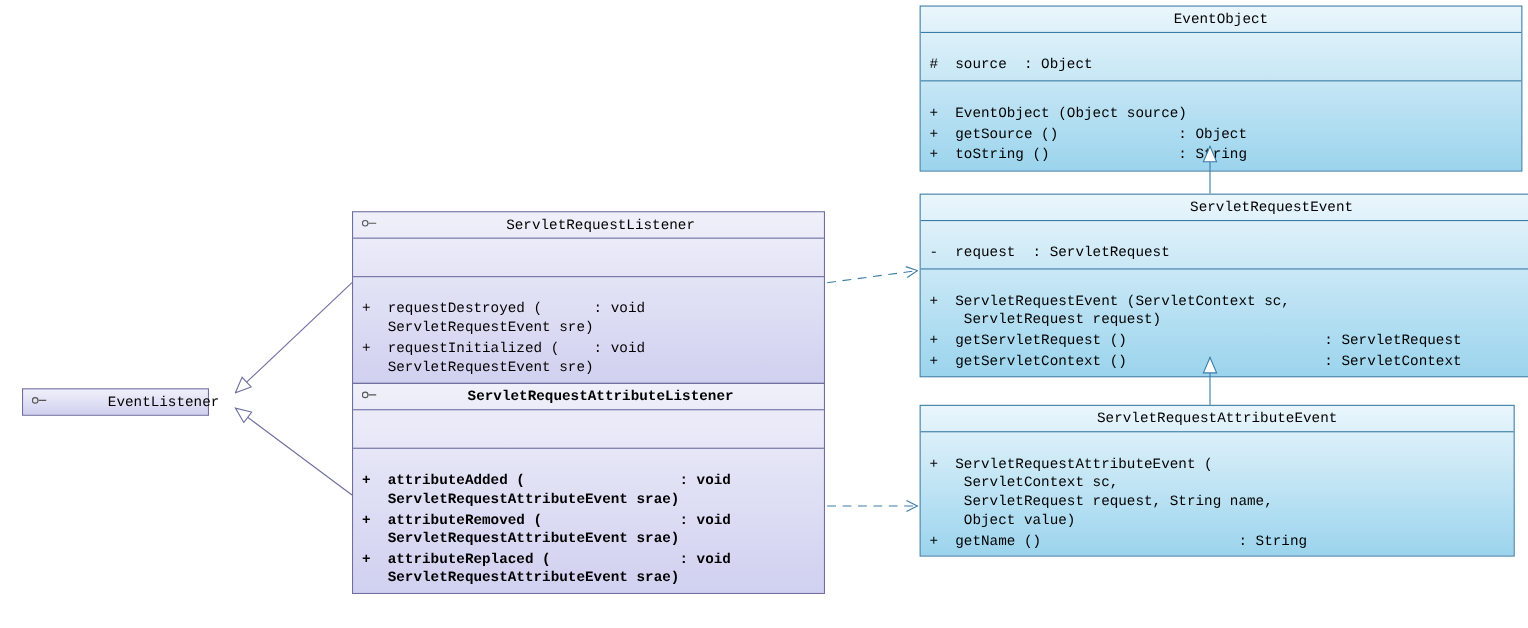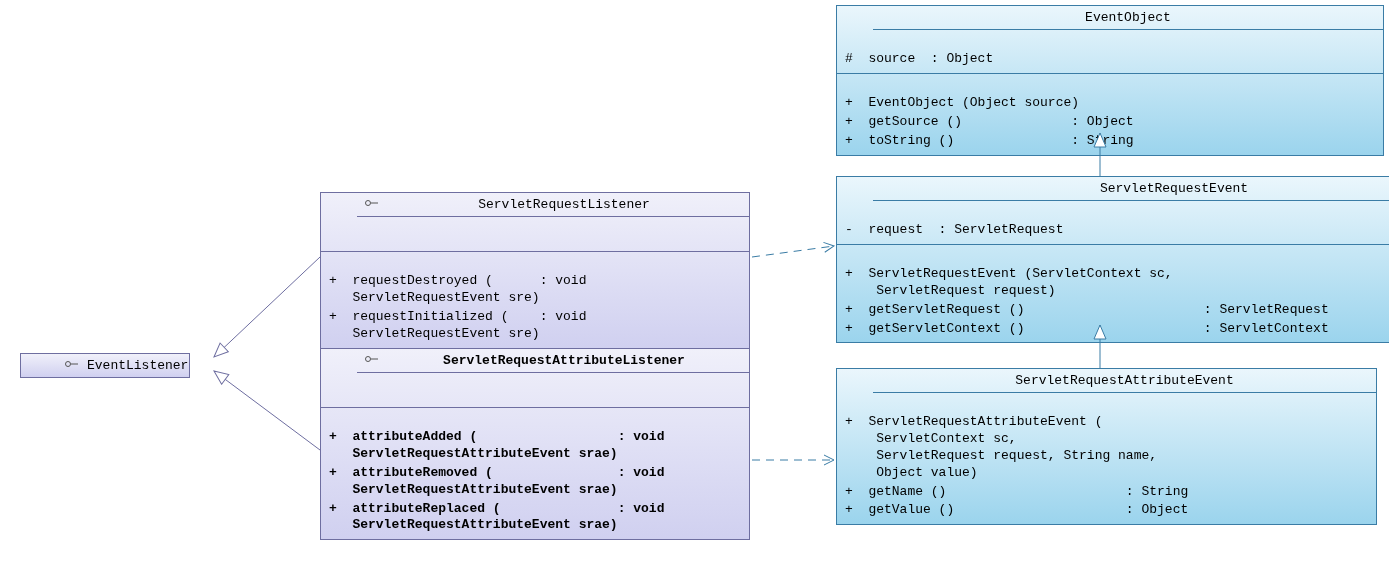--- a/index.html
+++ b/index.html
@@ -23,21 +23,20 @@
   }
   .class-box.blue {
     border-color: #3a7ca5;
     background: linear-gradient(to bottom, #eaf6fc, #9bd4ed);
   }
   .class-title {
     text-align: center;
     padding: 4px 6px;
     border-bottom: 1px solid;
     font-family: "Courier New", monospace;
-    margin-left: 36px;
   }
   .class-box.purple .class-title,
   .class-box.purple .compartment {
     border-color: #6e6ea0;
   }
   .class-box.blue .class-title,
   .class-box.blue .compartment {
     border-color: #3a7ca5;
   }
   .compartment {
@@ -64,21 +63,21 @@
   svg.connector {
     position: absolute;
     pointer-events: none;
     overflow: visible;
   }
 </style>
 </head>
 <body>
 
 <div class="class-box purple" style="left:20px; top:353px; width:170px;">
-  <div class="class-title" style="border-bottom:none; display:flex; align-items:center; padding:4px 8px;">
+  <div class="class-title" style="border-bottom:none; display:flex; align-items:center; padding:4px 8px;gap:47px;">
     <span class="iface-key">
       <svg width="14" height="10">
           <circle cx="3" cy="5" r="2.5" fill="none" stroke="#555"></circle>
           <line x1="6" y1="5" x2="13" y2="5" stroke="#555"></line>
         </svg>
     </span>
     <span>EventListener</span>
   </div>
 </div>
 
@@ -154,21 +153,20 @@
 <div class="class-box blue" style="left:836px; top:368px; width:541px;">
   <div class="class-title">
     <span>ServletRequestAttributeEvent</span>
   </div>
   <div class="compartment">
     <div class="row">+  ServletRequestAttributeEvent (
     ServletContext sc,
     ServletRequest request, String name,
     Object value)</div>
     <div class="row">+  getName ()                       : String</div>
-    <div class="row">+  getValue ()                      : Object</div>
   </div>
 </div>
 
 <svg class="connector" style="left:0; top:0; width:1389px; height:571px;">
   <defs>
     <marker id="triangle-purple" markerWidth="16" markerHeight="14" refX="15" refY="7" orient="auto">
       <path d="M1,1 L15,7 L1,13 Z" fill="#fff" stroke="#6e6ea0"></path>
     </marker>
     <marker id="triangle-blue" markerWidth="16" markerHeight="14" refX="15" refY="7" orient="auto">
       <path d="M1,1 L15,7 L1,13 Z" fill="#fff" stroke="#3a7ca5"></path>

